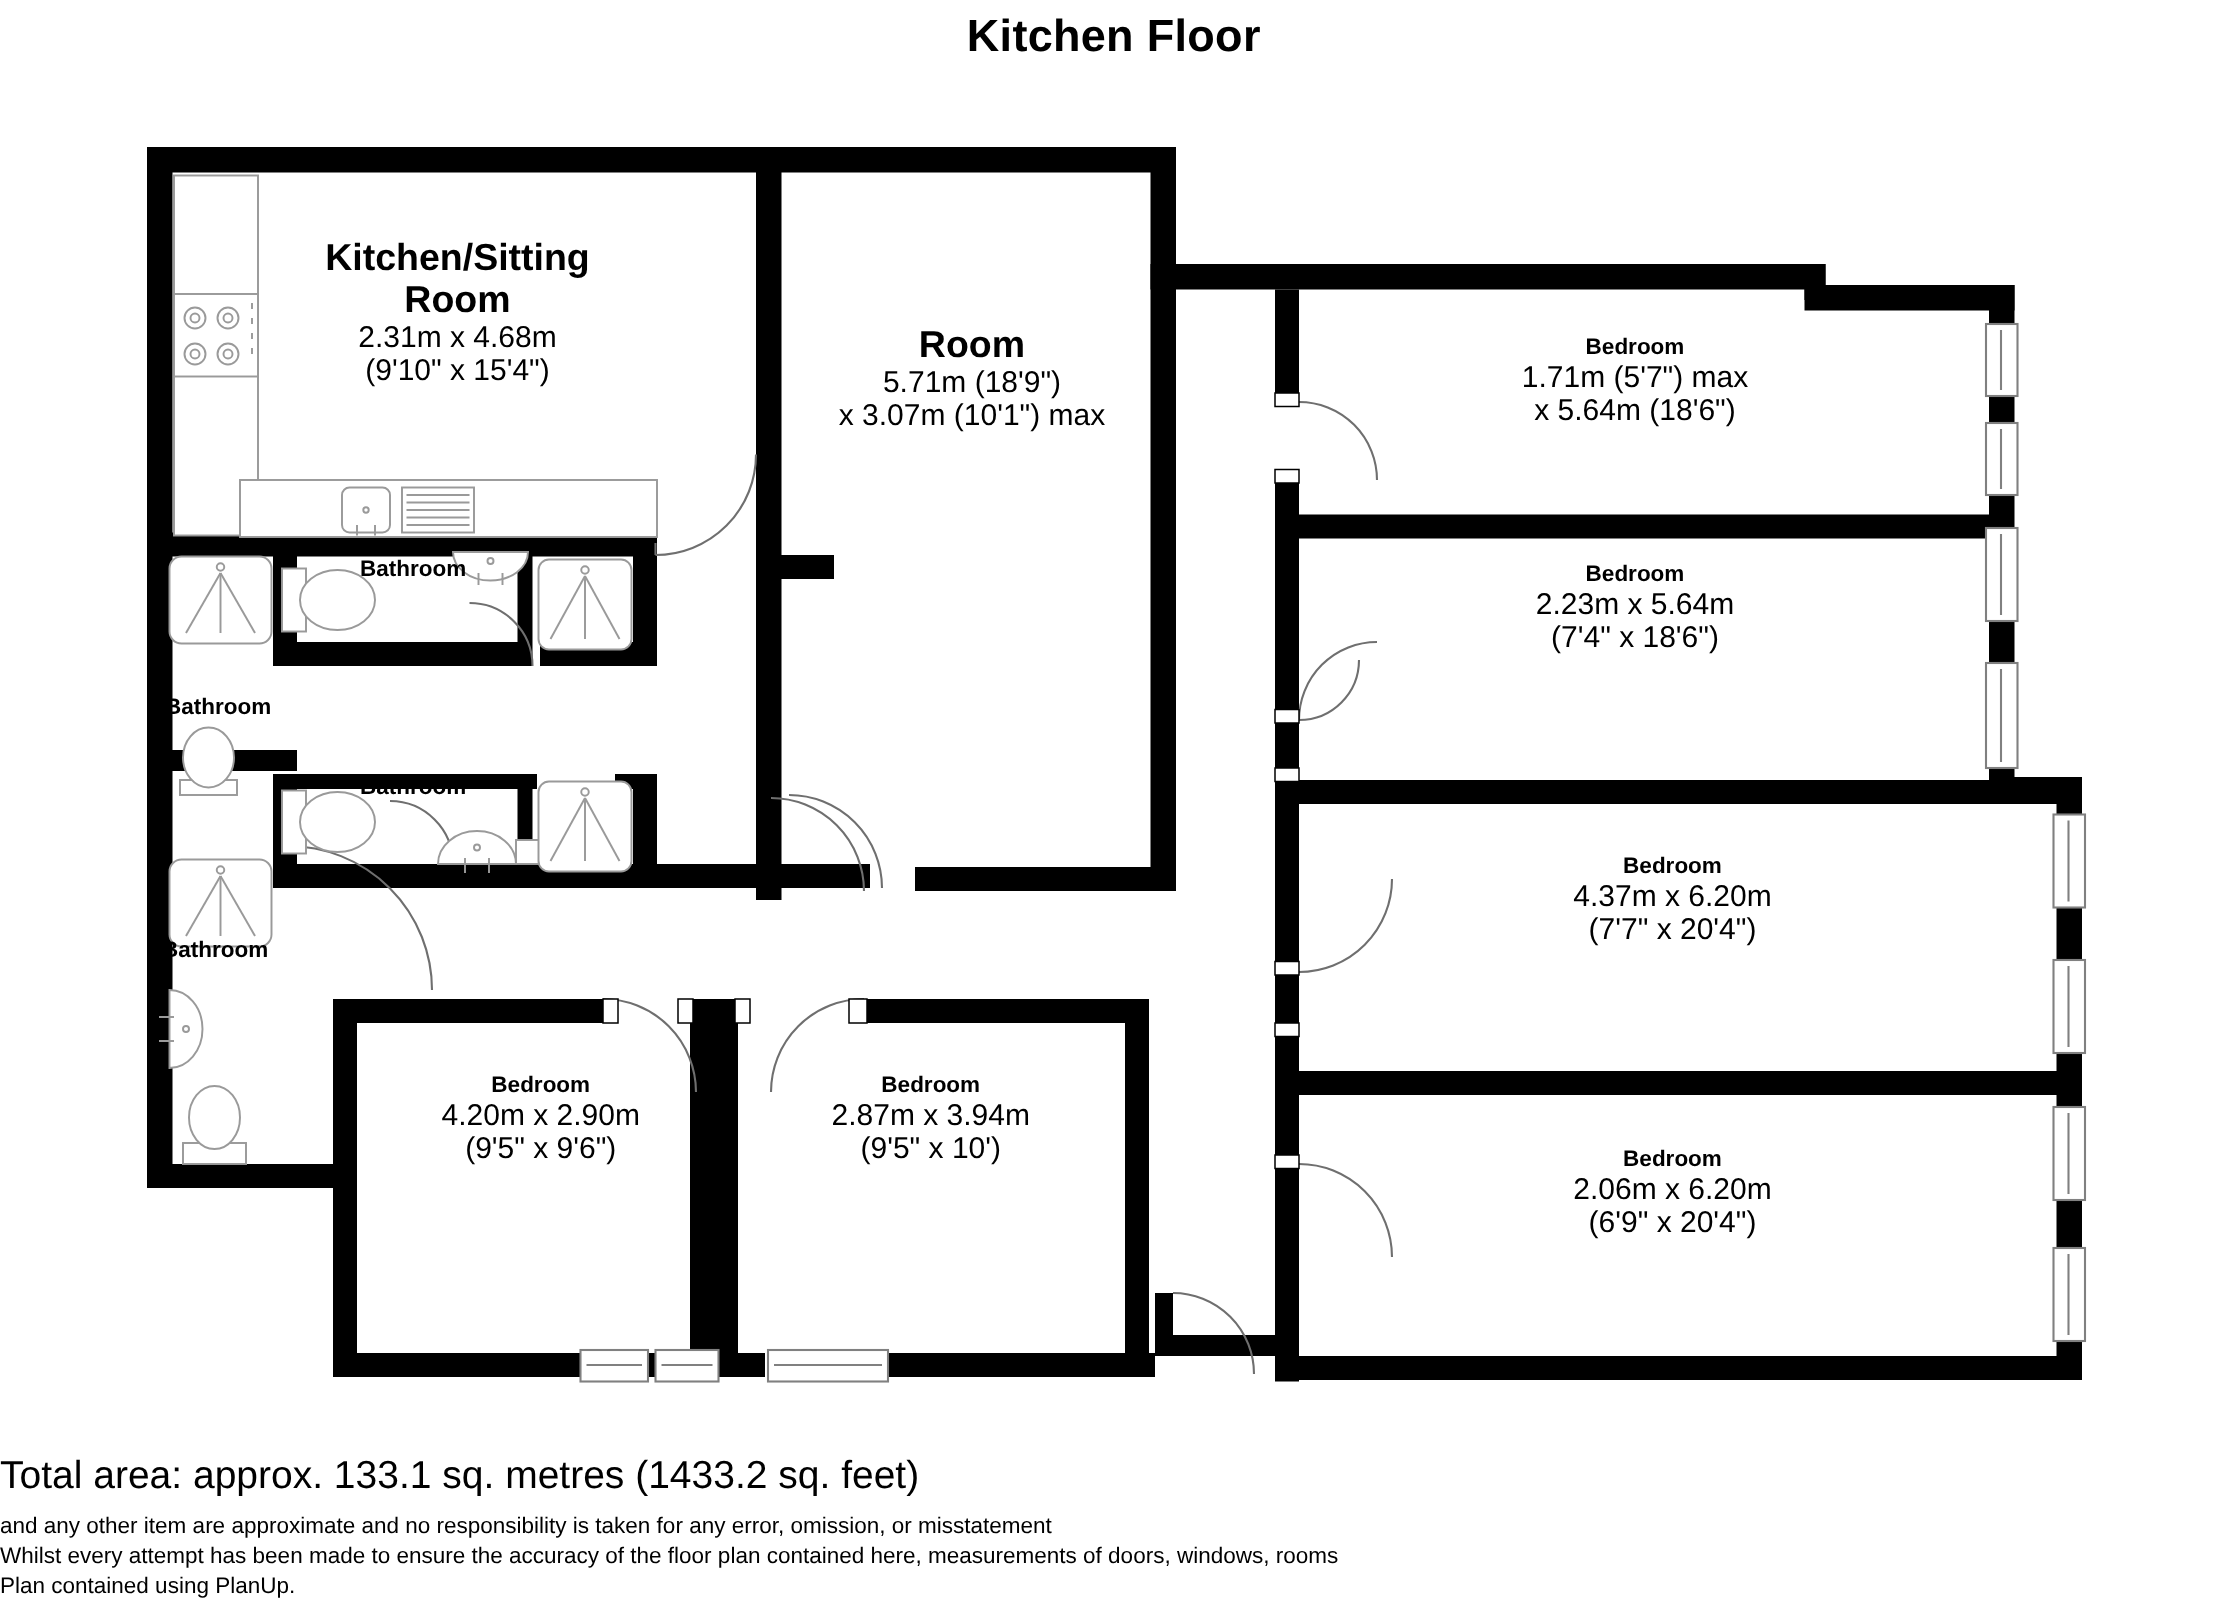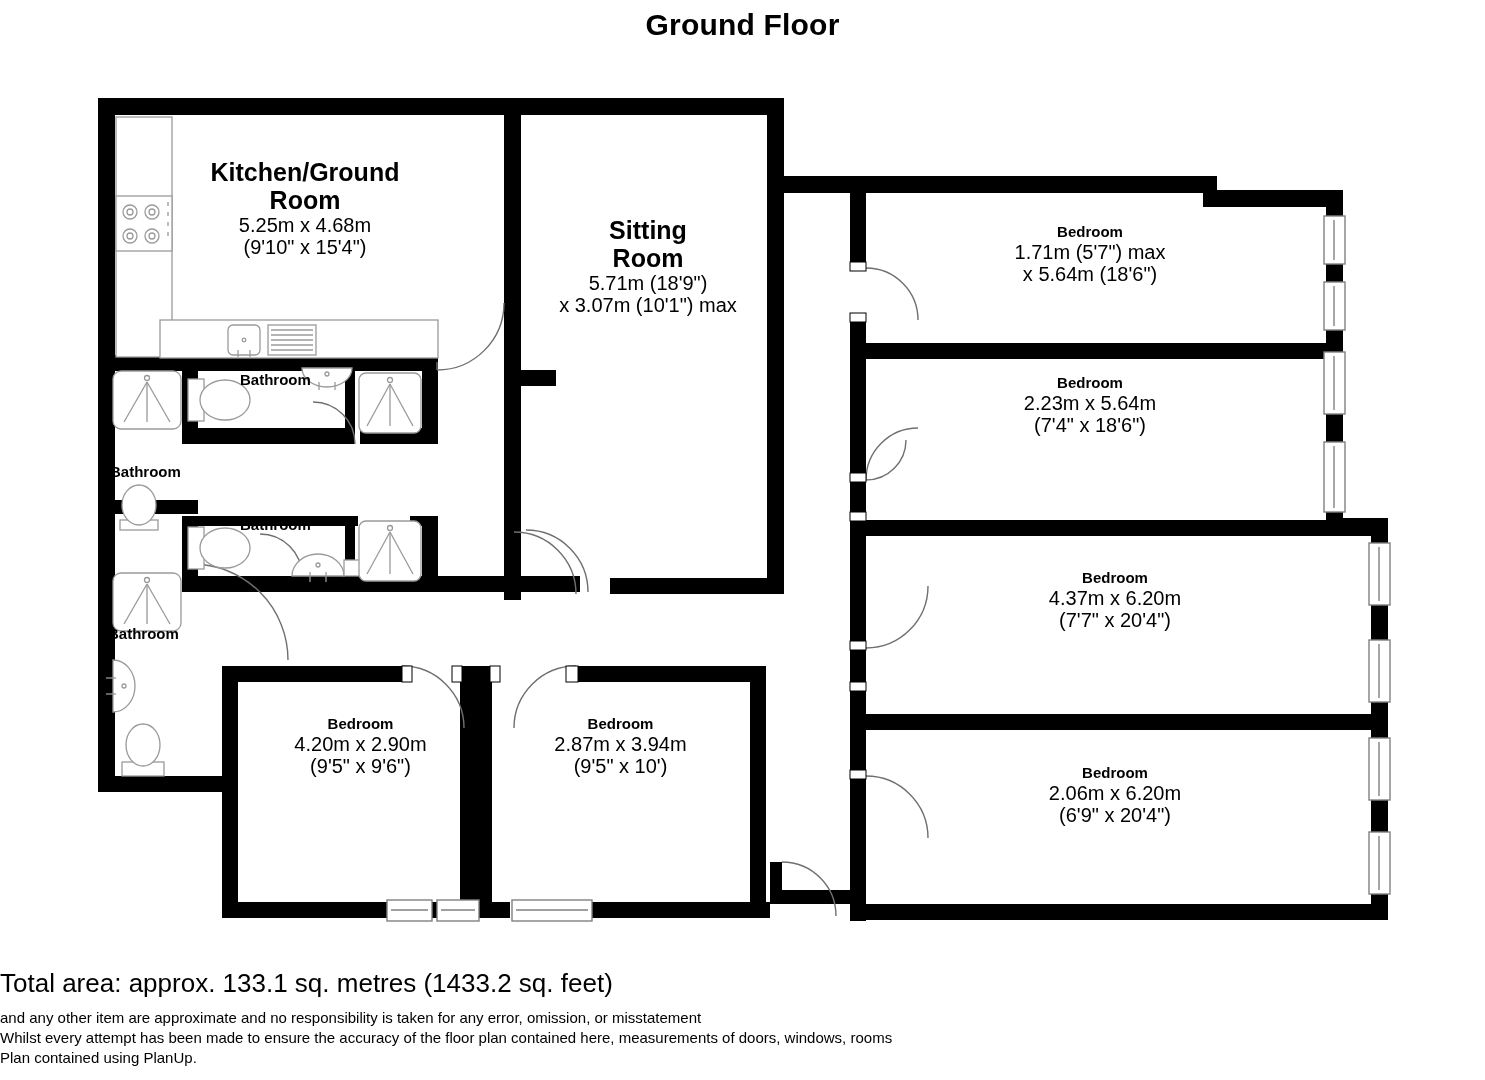--- a/index.html
+++ b/index.html
@@ -68,21 +68,21 @@
     margin-bottom: 9px;
   }
   .disclaimer-line {
     font-size: 15px;
     line-height: 1.34;
   }
 </style>
 </head>
 <body>
 
-<div id="plan-title">Ground Floor</div>
+<div id="plan-title">Kitchen Floor</div>
 
 <svg id="floorplan-canvas" viewBox="0 0 1485 960" xmlns="http://www.w3.org/2000/svg">
 
   <g fill="#000000">
 
     <rect x="98" y="98" width="686" height="17"></rect>
 
     <rect x="98" y="98" width="17" height="270"></rect>
 
     <rect x="504" y="98" width="17" height="272"></rect>
@@ -363,28 +363,27 @@
     </g>
     <g>
       <rect x="122" y="762" width="42" height="14"></rect>
       <ellipse cx="143" cy="745" rx="17" ry="21"></ellipse>
     </g>
   </g>
 
 </svg>
 
 <div class="room-label" style="left:180px; top:158px; width:250px;">
-  <span class="rname big">Kitchen/Ground</span>
+  <span class="rname big">Kitchen/Sitting</span>
   <span class="rname big">Room</span>
-  <span class="rdim">5.25m x 4.68m</span>
+  <span class="rdim">2.31m x 4.68m</span>
   <span class="rdim">(9'10" x 15'4")</span>
 </div>
 
 <div class="room-label" style="left:528px; top:216px; width:240px;">
-  <span class="rname big">Sitting</span>
   <span class="rname big">Room</span>
   <span class="rdim">5.71m (18'9")</span>
   <span class="rdim">x 3.07m (10'1") max</span>
 </div>
 
 <div class="room-label" style="left:975px; top:224px; width:230px;">
   <span class="rname">Bedroom</span>
   <span class="rdim">1.71m (5'7") max</span>
   <span class="rdim">x 5.64m (18'6")</span>
 </div>

